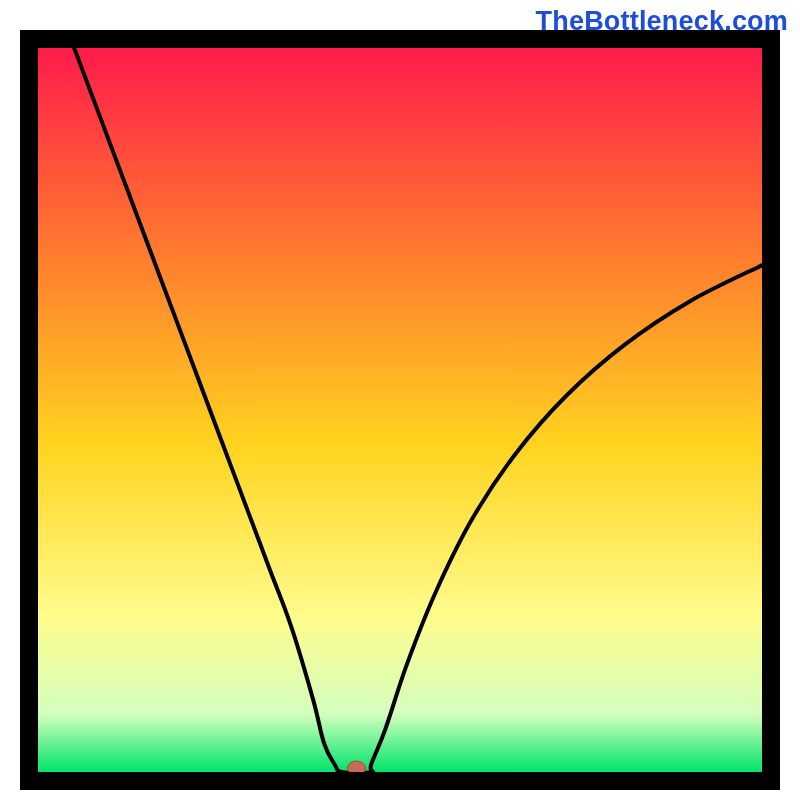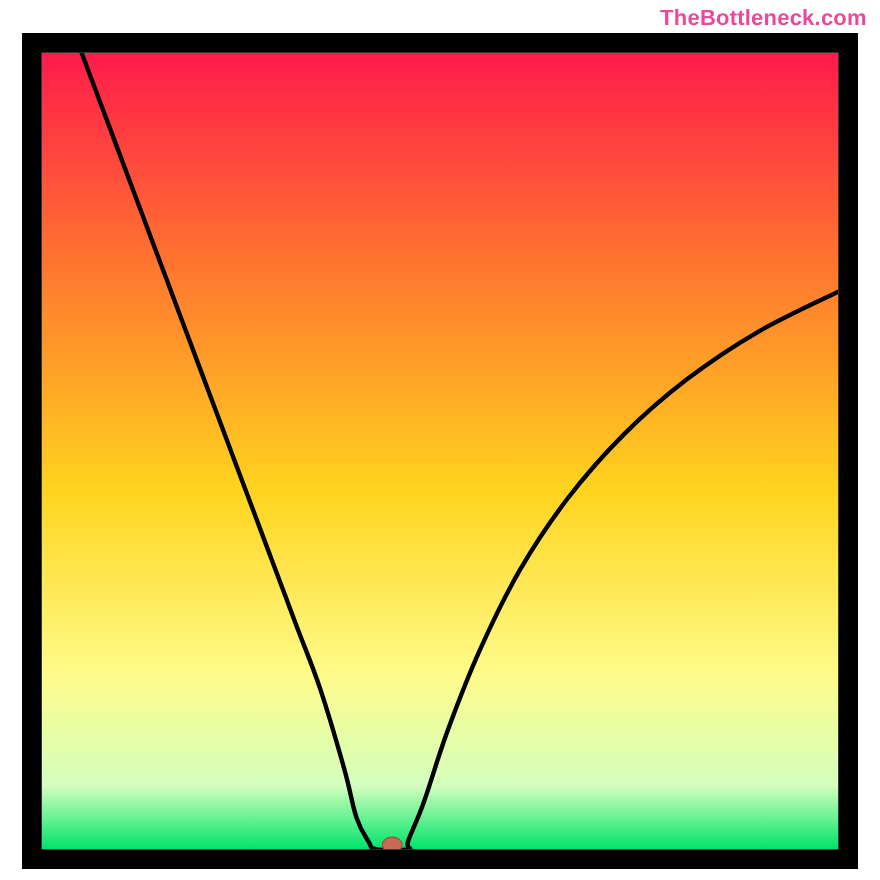--- a/index.html
+++ b/index.html
@@ -10,23 +10,23 @@
   }
   .wrap {
     width: 800px;
     height: 800px;
     position: relative;
   }
   .watermark {
     position: absolute;
     top: 6px;
     right: 12px;
-    font-size: 20px;
+    font-size: 27px;
     font-weight: 600;
-    color: #ec4899;
+    color: #1d4ed8;
     letter-spacing: 0.2px;
     user-select: none;
   }
   .frame {
     position: absolute;
     left: 20px;
     top: 30px;
     width: 760px;
     height: 760px;
     box-sizing: border-box;

